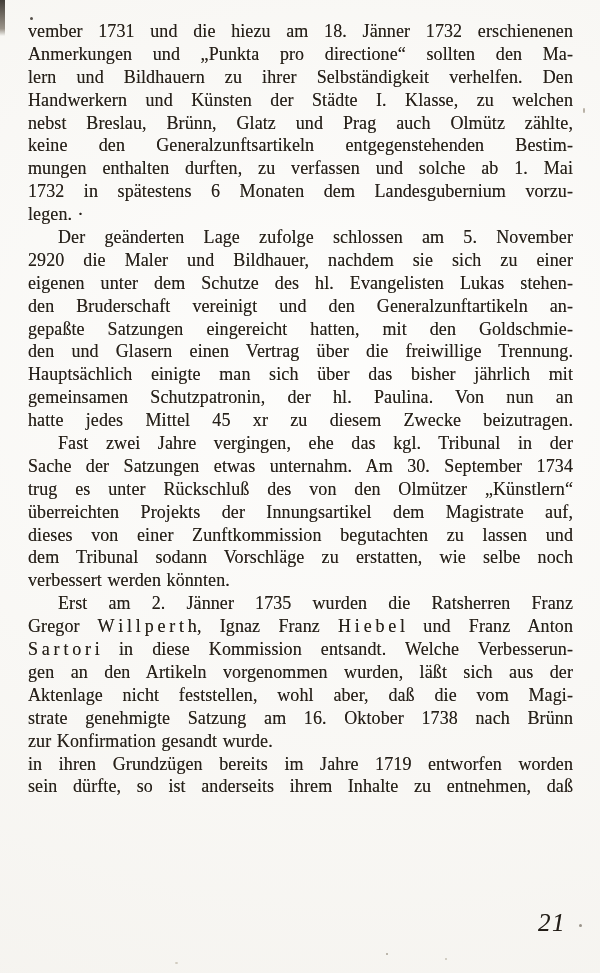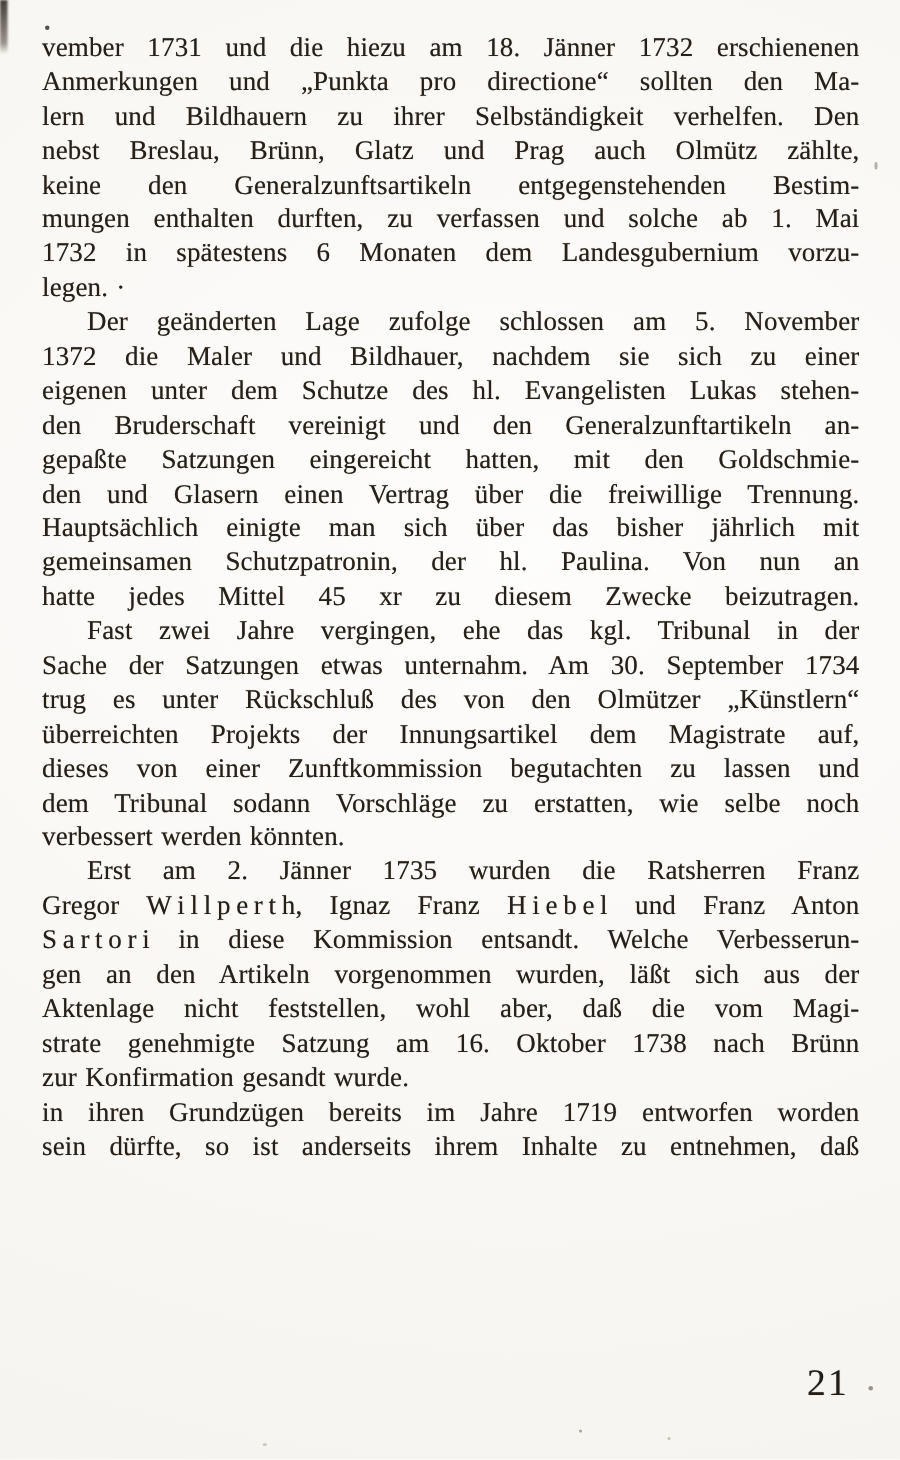--- a/index.html
+++ b/index.html
@@ -38,20 +38,21 @@
   .line.indent { padding-left: 30px; }
   .page-number {
     position: absolute;
     left: 538px; top: 908px;
     width: 40px;
     color: #221d17;
     font-size: 25px;
     line-height: 30px;
     letter-spacing: 1.5px;
     text-shadow: 0 0 0.5px rgba(40,32,24,0.5);
+    font-style: italic;
   }
   
   .edge-sliver {
     position: absolute; left: 0; top: 0;
     width: 5px; height: 36px;
     background: linear-gradient(180deg, #433e38, #9b948a 80%, transparent);
     filter: blur(0.6px);
   }
   .speck { position: absolute; border-radius: 50%; }
   .speck.s1 { left: 30px;  top: 17px;  width: 3px; height: 3px; background: #57524b; }
@@ -70,27 +71,28 @@
   <div class="speck s2"></div>
   <div class="speck s3"></div>
   <div class="speck s4"></div>
   <div class="speck s5"></div>
   <div class="speck s6"></div>
 
   <div class="text-block">
       <div class="line just">vember 1731 und die hiezu am 18. Jänner 1732 erschienenen</div>
       <div class="line just">Anmerkungen und „Punkta pro directione“ sollten den Ma-</div>
       <div class="line just">lern und Bildhauern zu ihrer Selbständigkeit verhelfen. Den</div>
+      <div class="line just">Handwerkern und Künsten der Städte I. Klasse, zu welchen</div>
       <div class="line just">nebst Breslau, Brünn, Glatz und Prag auch Olmütz zählte,</div>
       <div class="line just">keine den Generalzunftsartikeln entgegenstehenden Bestim-</div>
       <div class="line just">mungen enthalten durften, zu verfassen und solche ab 1. Mai</div>
       <div class="line just">1732 in spätestens 6 Monaten dem Landesgubernium vorzu-</div>
       <div class="line">legen. ·</div>
       <div class="line just indent">Der geänderten Lage zufolge schlossen am 5. November</div>
-      <div class="line just">1372 die Maler und Bildhauer, nachdem sie sich zu einer</div>
+      <div class="line just">2920 die Maler und Bildhauer, nachdem sie sich zu einer</div>
       <div class="line just">eigenen unter dem Schutze des hl. Evangelisten Lukas stehen-</div>
       <div class="line just">den Bruderschaft vereinigt und den Generalzunftartikeln an-</div>
       <div class="line just">gepaßte Satzungen eingereicht hatten, mit den Goldschmie-</div>
       <div class="line just">den und Glasern einen Vertrag über die freiwillige Trennung.</div>
       <div class="line just">Hauptsächlich einigte man sich über das bisher jährlich mit</div>
       <div class="line just">gemeinsamen Schutzpatronin, der hl. Paulina. Von nun an</div>
       <div class="line just">hatte jedes Mittel 45 xr zu diesem Zwecke beizutragen.</div>
       <div class="line just indent">Fast zwei Jahre vergingen, ehe das kgl. Tribunal in der</div>
       <div class="line just">Sache der Satzungen etwas unternahm. Am 30. September 1734</div>
       <div class="line just">trug es unter Rückschluß des von den Olmützer „Künstlern“</div>

